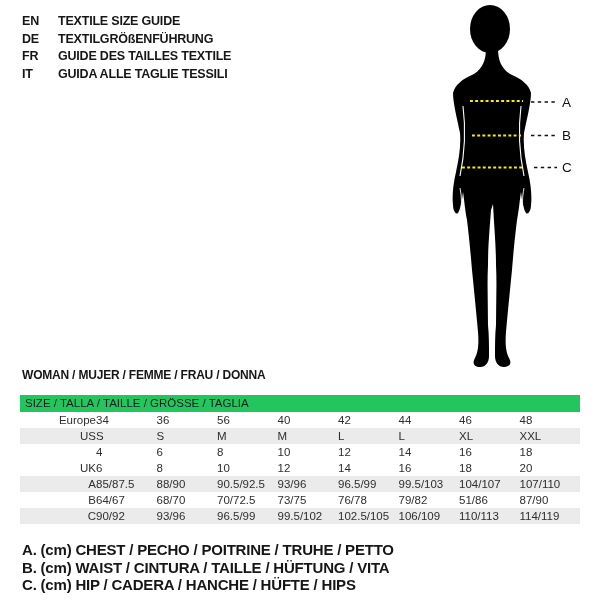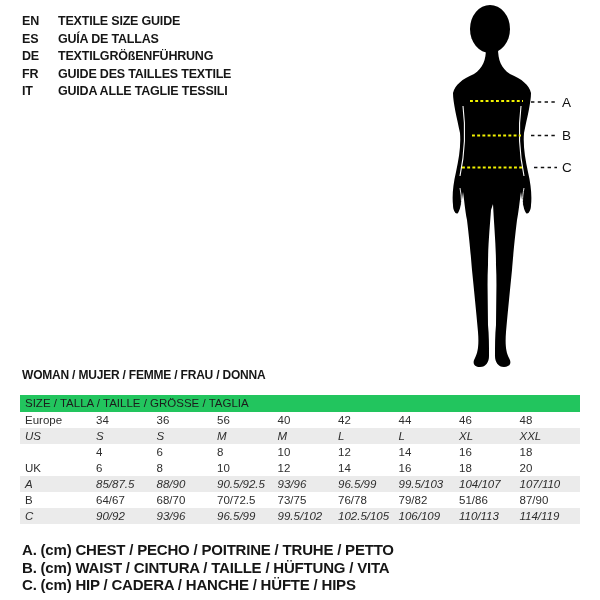--- a/index.html
+++ b/index.html
@@ -17,40 +17,36 @@
   .lang-line .code{width:36px;flex:0 0 36px;}
   
   .figure{position:absolute;left:400px;top:0;width:200px;height:380px;}
   .figure text{font-family:"Liberation Sans",sans-serif;font-size:13.5px;fill:#111;}
   
   .section-title{position:absolute;left:22px;top:368px;font-size:12px;font-weight:700;letter-spacing:-0.2px;color:#161616;text-align:right;}
   
   .size-table{position:absolute;left:20px;top:395px;width:560px;font-size:11.5px;}
   .t-header{height:17px;line-height:17px;padding-left:5px;background:#c5c5c5;color:#1c1c1c;box-sizing:border-box;}
   .t-row{display:grid;grid-template-columns:76px repeat(8,1fr);height:16px;line-height:16px;color:#2e2e2e;}
-  .t-row.shaded{background:#ebebeb;font-style:italic;}
-  .t-row .lbl{text-align:left;padding-left:5px;}
+  .t-row.shaded{background:#ebebeb;}
+  .t-row .lbl{text-align:right;padding-left:5px;}
   .t-row .val{text-align:left;}
   
   .legend{position:absolute;left:22px;top:541px;}
   .legend-line{font-size:15px;font-weight:700;letter-spacing:-0.2px;line-height:17.6px;color:#161616;}
 </style>
 </head>
 <body>
 
 <div class="page">
 
   <div class="lang-block">
     <div class="lang-line">
       <span class="code">EN</span>
       <span class="label">TEXTILE SIZE GUIDE</span>
-    </div>
-    <div class="lang-line">
-      <span class="code">ES</span>
-      <span class="label">GUÍA DE TALLAS</span>
     </div>
     <div class="lang-line">
       <span class="code">DE</span>
       <span class="label">TEXTILGRÖßENFÜHRUNG</span>
     </div>
     <div class="lang-line">
       <span class="code">FR</span>
       <span class="label">GUIDE DES TAILLES TEXTILE</span>
     </div>
     <div class="lang-line">

